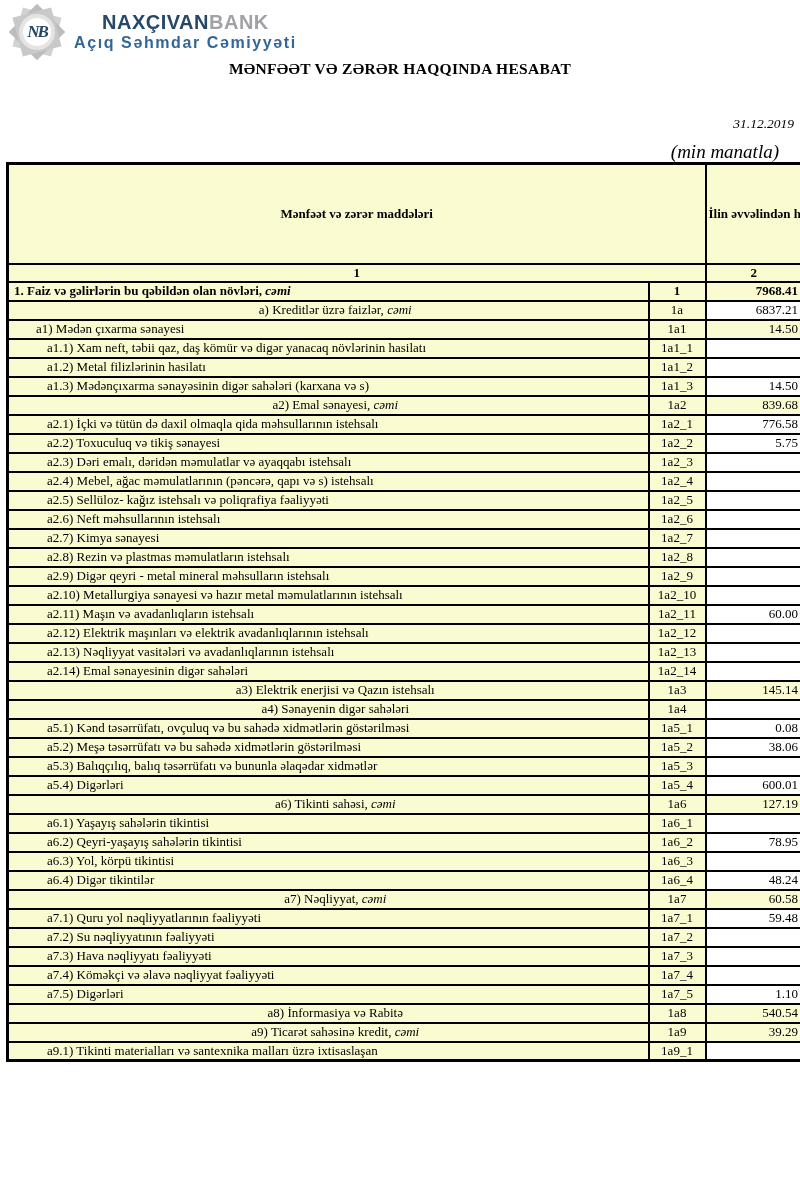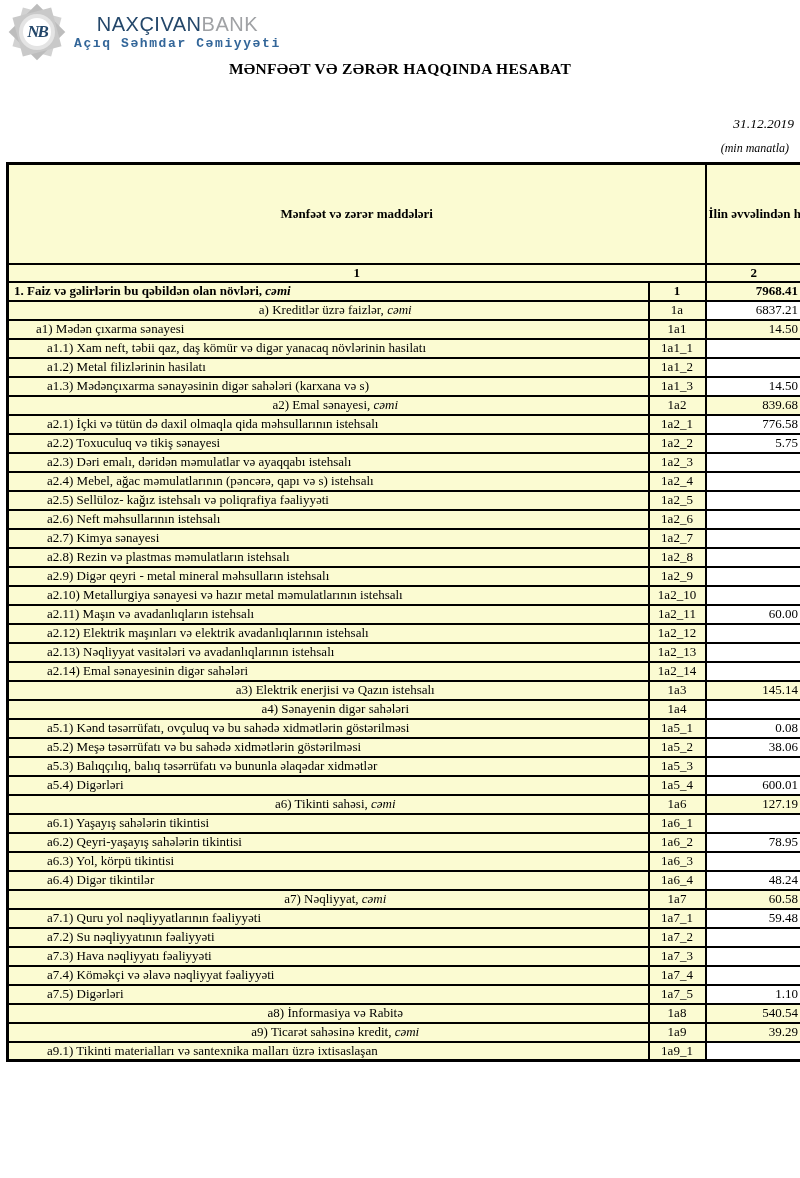--- a/index.html
+++ b/index.html
@@ -16,30 +16,30 @@
   .emblem{position:relative;width:58px;height:58px;}
   .emblem .sq{position:absolute;left:9px;top:9px;width:40px;height:40px;}
   .emblem .sq1{background:#d2d2d2;transform:rotate(15deg);}
   .emblem .sq2{background:#bdbdbd;transform:rotate(45deg);}
   .emblem .sq3{background:#c9c9c9;transform:rotate(75deg);}
   .emblem .ring{position:absolute;left:11px;top:11px;width:36px;height:36px;border-radius:50%;background:#e4e4e4;}
   .emblem .core{position:absolute;left:15px;top:15px;width:28px;height:28px;border-radius:50%;background:#fff;
     display:flex;align-items:center;justify-content:center;}
   .emblem .nb{font-weight:bold;font-style:italic;font-size:17px;color:var(--navy);letter-spacing:-2px;}
   .brand-text{display:flex;flex-direction:column;align-items:center;}
-  .brand-name{font-family:"Liberation Sans",sans-serif;font-weight:normal;font-size:20px;
+  .brand-name{font-family:"Liberation Sans",sans-serif;font-weight:bold;font-size:20px;
     letter-spacing:0.5px;color:var(--navy);line-height:20px;}
   .brand-name .gray{color:var(--gray);}
-  .brand-subtitle{font-family:Liberation Mono, monospace;font-weight:bold;font-size:13px;
+  .brand-subtitle{font-family:Liberation Sans, sans-serif;font-weight:bold;font-size:16px;
     letter-spacing:1.6px;color:var(--blue);margin-top:2px;}
   
   .title{position:absolute;top:60px;left:0;width:100%;margin:0;text-align:center;
     font-size:15.5px;font-weight:bold;letter-spacing:0.3px;}
   .date{position:absolute;top:116px;right:6px;font-style:italic;font-size:13.5px;}
-  .units{position:absolute;top:141px;right:11px;font-style:italic;font-size:12px;}
+  .units{position:absolute;top:141px;right:21px;font-style:italic;font-size:19px;}
   
   table.pl{position:absolute;top:162px;left:6px;width:795px;border-collapse:collapse;
     table-layout:fixed;border:3px solid var(--line);}
   col.c-items{width:641px;} col.c-code{width:57px;} col.c-val{width:97px;}
   .pl th,.pl td{border:2px solid var(--line);font-size:13px;overflow:hidden;white-space:nowrap;}
   .items-head{background:var(--cream);font-weight:bold;text-align:center;height:100px;
     vertical-align:middle;font-size:13px;}
   .value-head{background:var(--cream);font-weight:bold;text-align:center;vertical-align:middle;
     font-size:13px;line-height:16.5px;padding:2px 2px;white-space:normal;}
   .numrow th{background:var(--cream);font-weight:bold;text-align:center;height:17px;padding:0;}

